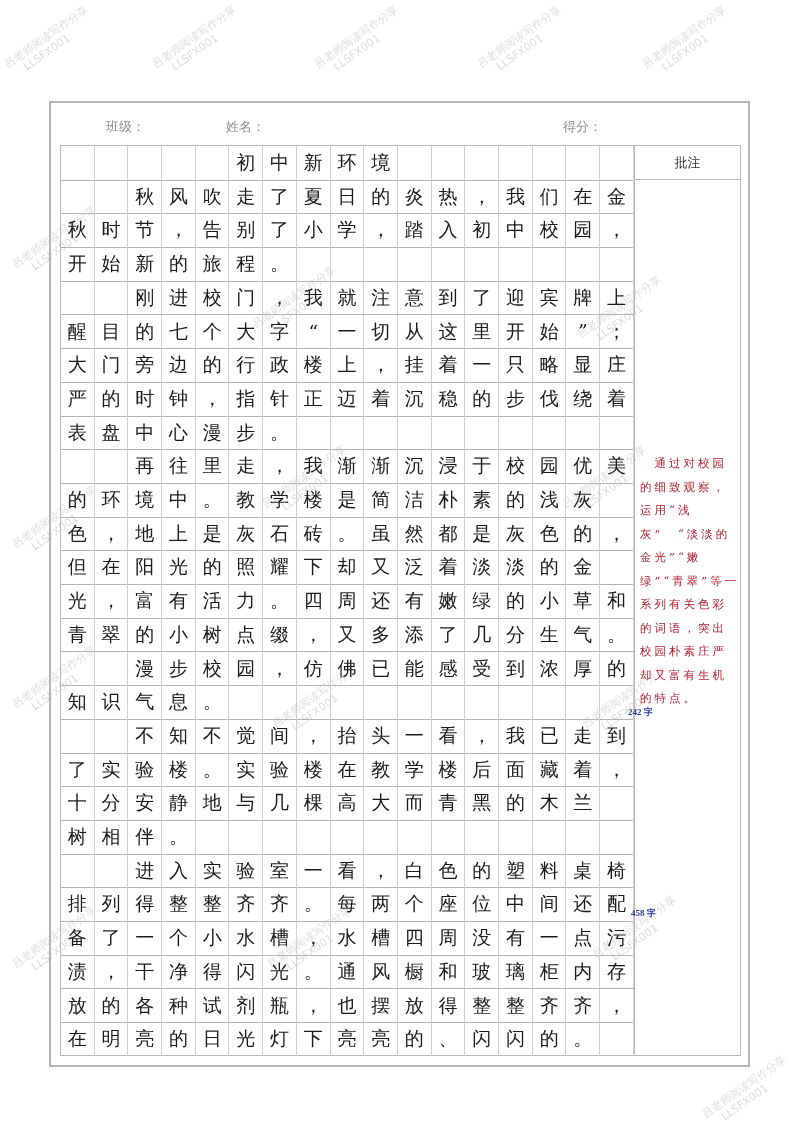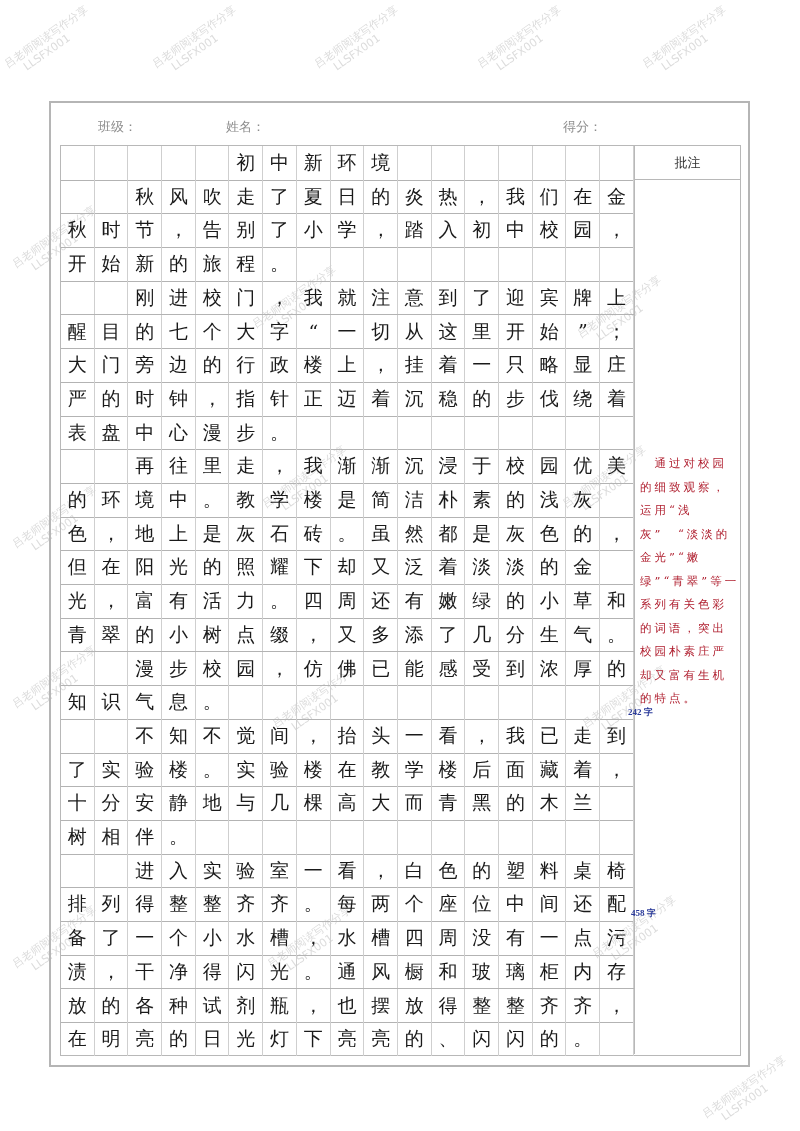--- a/index.html
+++ b/index.html
@@ -104,21 +104,21 @@
       <div style="padding-left: 14px;">LLSFX001</div>
     </div>
     <div class="watermark" style="left: 700px; top: 1110px;">
       <div>吕老师阅读写作分享</div>
       <div style="padding-left: 14px;">LLSFX001</div>
     </div>
   </div>
 
 <div class="frame"></div>
 
-<span class="header-field" style="left:98px">班级：</span>
+<span class="header-field" style="left:106px">班级：</span>
 <span class="header-field" style="left:226px">姓名：</span>
 <span class="header-field" style="left:563px">得分：</span>
 
 <div class="grid" id="grid">
   <div class="notes-col"></div>
   <div class="notes-head">批注</div>
 <div class="row sep" style="top: 0px;">
       <div class="cell" style="left: 0px;"></div>
       <div class="cell" style="left: 33.7px;"></div>
       <div class="cell" style="left: 67.4px;"></div>

